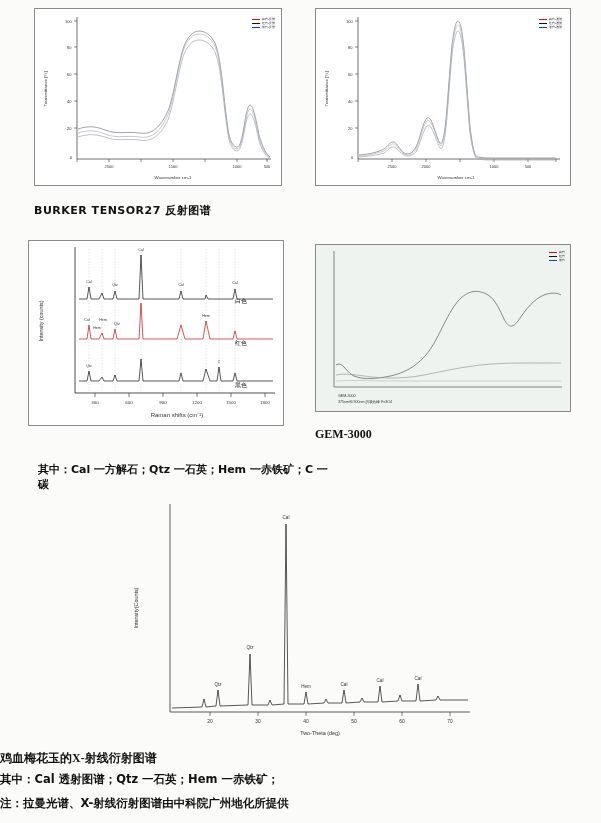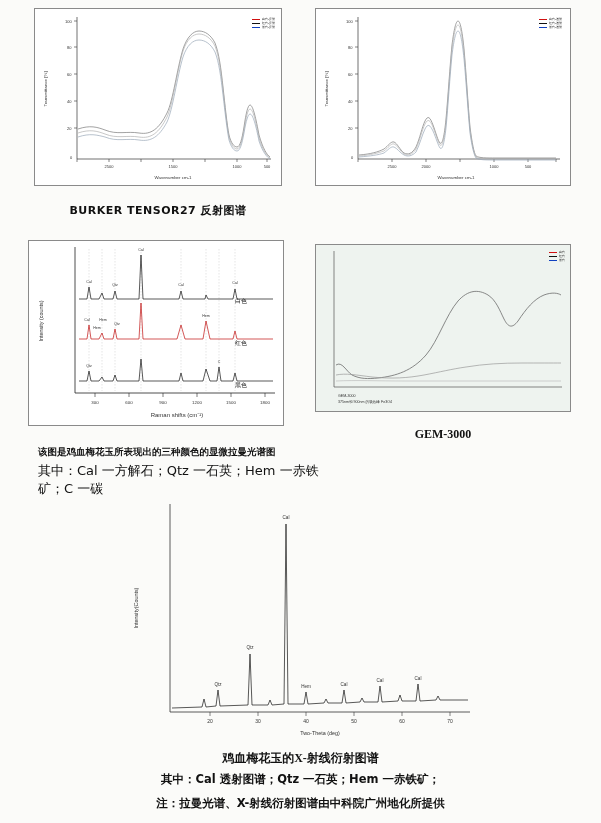--- a/index.html
+++ b/index.html
@@ -17,21 +17,20 @@
   .fig{
     position:absolute;
     background:#fff;
     border:1px solid #8a8a8a;
     box-sizing:border-box;
   }
   svg{display:block;}
 
   .cap{
     position:absolute;
-    text-align:center;
     font-family:"Liberation Serif", serif;
     color:#111;
   }
   .cap-bold{font-weight:bold;}
 
   .legend{
     position:absolute;
     font-size:3px;
     line-height:4px;
     font-family:"Liberation Sans", sans-serif;
@@ -253,22 +252,21 @@
         <text x="206" y="62">白色</text>
         <text x="206" y="104">红色</text>
         <text x="206" y="146">黑色</text>
       </g>
 
       <text x="148" y="176" font-size="6" text-anchor="middle" class="axis-label">Raman shifts (cm⁻¹)</text>
       <text x="14" y="80" font-size="5.4" text-anchor="middle" class="axis-label" transform="rotate(-90 14 80)">Intensity (counts)</text>
     </svg>
   </div>
 
-  <div class="note han" style="left:38px;top:446px;width:270px;font-size:9.5px;font-weight:bold;">该图是鸡血梅花玉所表现出的三种颜色的显微拉曼光谱图</div>
-  <div class="note han" style="left:38px;top:462px;width:290px;font-size:13px;font-weight:normal;">其中：Cal 一方解石；Qtz 一石英；Hem 一赤铁矿；C 一碳</div>
+  <div class="note han" style="left:38px;top:462px;width:290px;font-size:11px;font-weight:bold;">其中：Cal 一方解石；Qtz 一石英；Hem 一赤铁矿；C 一碳</div>
 
   <div class="fig" style="left:315px;top:244px;width:256px;height:168px;background:#eef2ef;">
     <svg width="254" height="166" viewBox="0 0 254 166">
       <rect x="0" y="0" width="254" height="166" fill="#eef3ef"></rect>
       <line x1="18" y1="6" x2="18" y2="142" stroke="#555" stroke-width="0.7"></line>
       <line x1="18" y1="142" x2="246" y2="142" stroke="#555" stroke-width="0.7"></line>
 
       <path d="M20,120 C26,116 30,126 36,130 C44,134 52,134 62,133 C80,131 96,126 110,110
                C122,96 130,70 142,56 C152,45 162,44 172,50 C180,55 184,66 188,74
                C192,82 196,84 202,76 C210,64 218,54 228,50 C236,47 242,48 245,50" fill="none" stroke="#6c6c6c" stroke-width="0.8"></path>

